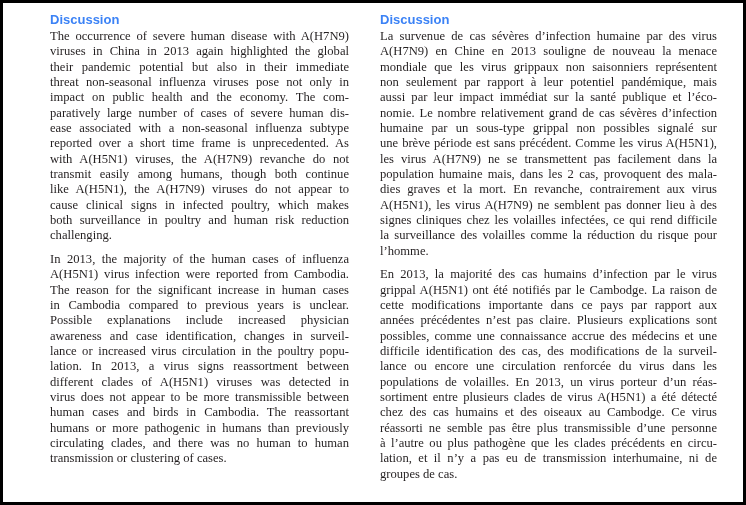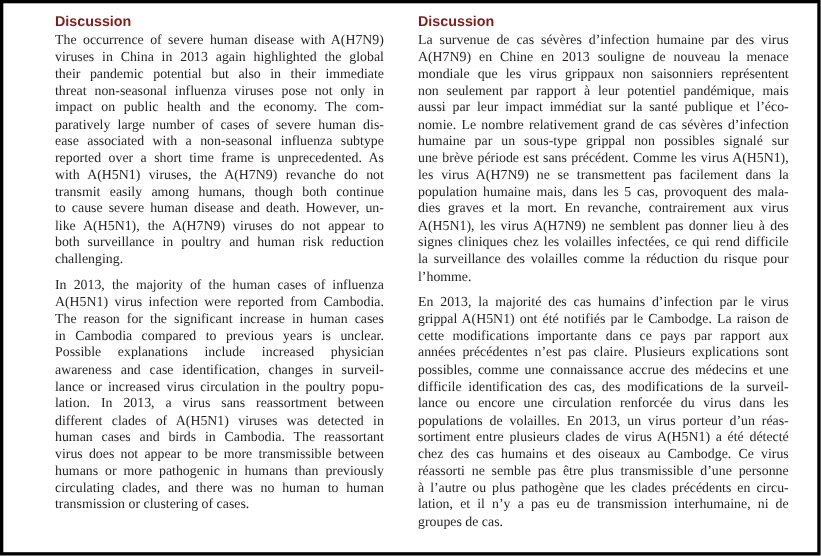--- a/index.html
+++ b/index.html
@@ -25,21 +25,21 @@
       hyphens: manual;
     }
     .col.left { left: 47px; width: 299px; }
     .col.right { left: 377px; width: 337px; }
     .heading {
       font-family: "Liberation Sans", "DejaVu Sans", sans-serif;
       font-weight: bold;
       font-size: 13px;
       line-height: 16px;
       margin: 0 0 1px 0;
-      color: #7f1d1d;
+      color: #3b82f6;
     }
     .para { margin: 0 0 8px 0; }
     .line { display: block; text-align: justify; text-align-last: justify; white-space: nowrap; }
     .line.last { text-align-last: left; }
   </style>
 </head>
 <body>
 
 <div class="frame">
 
@@ -49,56 +49,56 @@
         <span class="line">The occurrence of severe human disease with A(H7N9)</span>
         <span class="line">viruses in China in 2013 again highlighted the global</span>
         <span class="line">their pandemic potential but also in their immediate</span>
         <span class="line">threat non-seasonal influenza viruses pose not only in</span>
         <span class="line">impact on public health and the economy. The com-</span>
         <span class="line">paratively large number of cases of severe human dis-</span>
         <span class="line">ease associated with a non-seasonal influenza subtype</span>
         <span class="line">reported over a short time frame is unprecedented. As</span>
         <span class="line">with A(H5N1) viruses, the A(H7N9) revanche do not</span>
         <span class="line">transmit easily among humans, though both continue</span>
-        <span class="line">to cause severe human disease and death. However, un-</span>
         <span class="line">like A(H5N1), the A(H7N9) viruses do not appear to</span>
+        <span class="line">cause clinical signs in infected poultry, which makes</span>
         <span class="line">both surveillance in poultry and human risk reduction</span>
         <span class="line last">challenging.</span>
       </div>
     <div class="para">
         <span class="line">In 2013, the majority of the human cases of influenza</span>
         <span class="line">A(H5N1) virus infection were reported from Cambodia.</span>
         <span class="line">The reason for the significant increase in human cases</span>
         <span class="line">in Cambodia compared to previous years is unclear.</span>
         <span class="line">Possible explanations include increased physician</span>
         <span class="line">awareness and case identification, changes in surveil-</span>
         <span class="line">lance or increased virus circulation in the poultry popu-</span>
-        <span class="line">lation. In 2013, a virus sans reassortment between</span>
+        <span class="line">lation. In 2013, a virus signs reassortment between</span>
         <span class="line">different clades of A(H5N1) viruses was detected in</span>
+        <span class="line">virus does not appear to be more transmissible between</span>
         <span class="line">human cases and birds in Cambodia. The reassortant</span>
-        <span class="line">virus does not appear to be more transmissible between</span>
         <span class="line">humans or more pathogenic in humans than previously</span>
         <span class="line">circulating clades, and there was no human to human</span>
         <span class="line last">transmission or clustering of cases.</span>
       </div>
   </div>
 
   <div class="col right">
     <div class="heading">Discussion</div>
     <div class="para">
         <span class="line">La survenue de cas sévères d’infection humaine par des virus</span>
         <span class="line">A(H7N9) en Chine en 2013 souligne de nouveau la menace</span>
         <span class="line">mondiale que les virus grippaux non saisonniers représentent</span>
         <span class="line">non seulement par rapport à leur potentiel pandémique, mais</span>
         <span class="line">aussi par leur impact immédiat sur la santé publique et l’éco-</span>
         <span class="line">nomie. Le nombre relativement grand de cas sévères d’infection</span>
         <span class="line">humaine par un sous-type grippal non possibles signalé sur</span>
         <span class="line">une brève période est sans précédent. Comme les virus A(H5N1),</span>
         <span class="line">les virus A(H7N9) ne se transmettent pas facilement dans la</span>
-        <span class="line">population humaine mais, dans les 5 cas, provoquent des mala-</span>
+        <span class="line">population humaine mais, dans les 2 cas, provoquent des mala-</span>
         <span class="line">dies graves et la mort. En revanche, contrairement aux virus</span>
         <span class="line">A(H5N1), les virus A(H7N9) ne semblent pas donner lieu à des</span>
         <span class="line">signes cliniques chez les volailles infectées, ce qui rend difficile</span>
         <span class="line">la surveillance des volailles comme la réduction du risque pour</span>
         <span class="line last">l’homme.</span>
       </div>
     <div class="para">
         <span class="line">En 2013, la majorité des cas humains d’infection par le virus</span>
         <span class="line">grippal A(H5N1) ont été notifiés par le Cambodge. La raison de</span>
         <span class="line">cette modifications importante dans ce pays par rapport aux</span>

